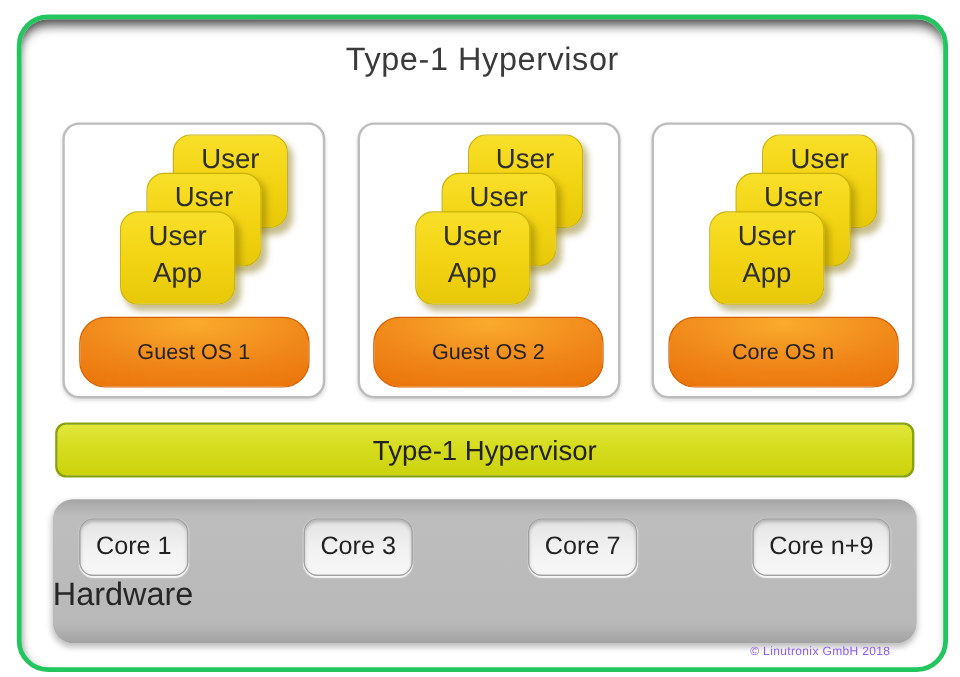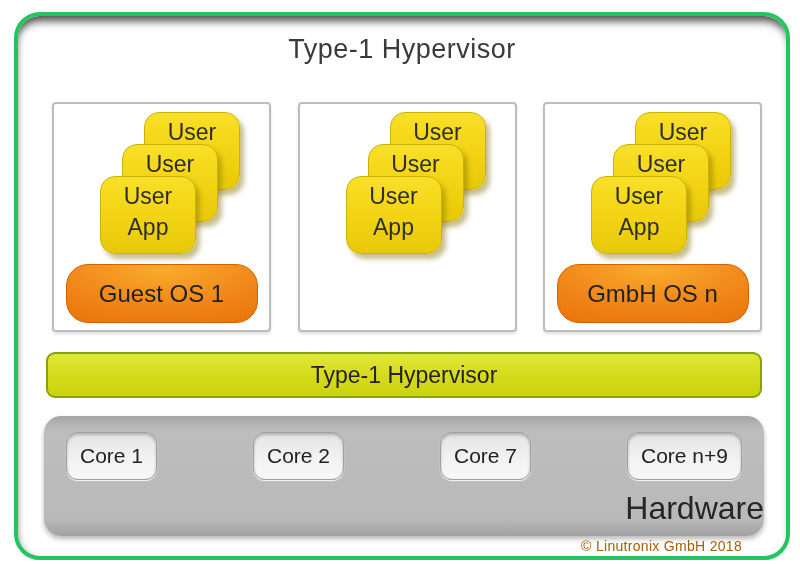--- a/index.html
+++ b/index.html
@@ -38,21 +38,21 @@
     display: flex;
     justify-content: space-between;
     padding: 0 24px 0 34px;
     box-sizing: border-box;
   }
   .guest-box {
     position: relative;
     width: 219px; height: 230px;
     background: #ffffff;
     border: 2px solid #bdbdbd;
-    border-radius: 4px;
+    border-radius: 14px;
     box-shadow: 0 2px 3px rgba(0,0,0,0.12);
     box-sizing: border-box;
   }
   .card {
     position: absolute;
     width: 96px; height: 78px;
     background: linear-gradient(180deg, var(--card-yellow-light) 0%, var(--card-yellow) 55%, var(--card-yellow-dark) 100%);
     border: 1px solid var(--card-yellow-border);
     border-radius: 15px;
     box-shadow: 4px 5px 5px rgba(130,110,0,0.45);
@@ -70,21 +70,21 @@
     left: 50%; transform: translateX(-50%);
     top: 160px;
     width: 190px; height: 57px;
     border-radius: 22px;
     background: radial-gradient(130% 150% at 50% 8%,
                 #f9ab2c 0%, var(--guest-orange) 42%, #ea7408 72%, #e26103 100%);
     border: 1px solid #d85f00;
     display: flex;
     align-items: center;
     justify-content: center;
-    font-size: 24px;
+    font-size: 18px;
     color: #222222;
     z-index: 4;
   }
   
   .hypervisor-bar {
     position: absolute;
     left: 28px; top: 336px;
     width: 716px; height: 46px;
     background: linear-gradient(180deg, #e2e73a 0%, var(--hypervisor-green) 45%, #ccd30c 100%);
     border: 2px solid var(--hypervisor-green-border);
@@ -126,30 +126,30 @@
     display: flex;
     align-items: center;
     justify-content: center;
     font-size: 21px;
     color: #222222;
     box-sizing: border-box;
   }
   .hardware-label {
     position: absolute;
     left: 0; right: 0;
-    top: 74px;
-    text-align: right;
-    font-size: 32px;
+    top: 64px;
+    text-align: left;
+    font-size: 27px;
     color: #262626;
   }
   .copyright {
     position: absolute;
     right: 44px; top: 522px;
-    font-size: 14px;
-    color: #a16207;
+    font-size: 10px;
+    color: #8b5cf6;
     letter-spacing: 0.3px;
   }
 </style>
 </head>
 <body>
 
 <div class="frame">
 
   <div class="title">Type-1 Hypervisor</div>
 
@@ -177,46 +177,47 @@
         <div>App</div>
       </div>
       <div class="card card-mid">
         <div>User</div>
         <div>App</div>
       </div>
       <div class="card card-front">
         <div>User</div>
         <div>App</div>
       </div>
+      <div class="os-pill">Guest OS 2</div>
     </div>
 
     <div class="guest-box">
       <div class="card card-back">
         <div>User</div>
         <div>App</div>
       </div>
       <div class="card card-mid">
         <div>User</div>
         <div>App</div>
       </div>
       <div class="card card-front">
         <div>User</div>
         <div>App</div>
       </div>
-      <div class="os-pill">GmbH OS n</div>
+      <div class="os-pill">Core OS n</div>
     </div>
 
   </div>
 
   <div class="hypervisor-bar">Type-1 Hypervisor</div>
 
   <div class="hardware-box">
     <div class="core-row">
       <div class="core">Core 1</div>
-      <div class="core">Core 2</div>
+      <div class="core">Core 3</div>
       <div class="core">Core 7</div>
       <div class="core">Core n+9</div>
     </div>
     <div class="hardware-label">Hardware</div>
   </div>
 
   <div class="copyright">© Linutronix GmbH 2018</div>
 
 </div>
 

